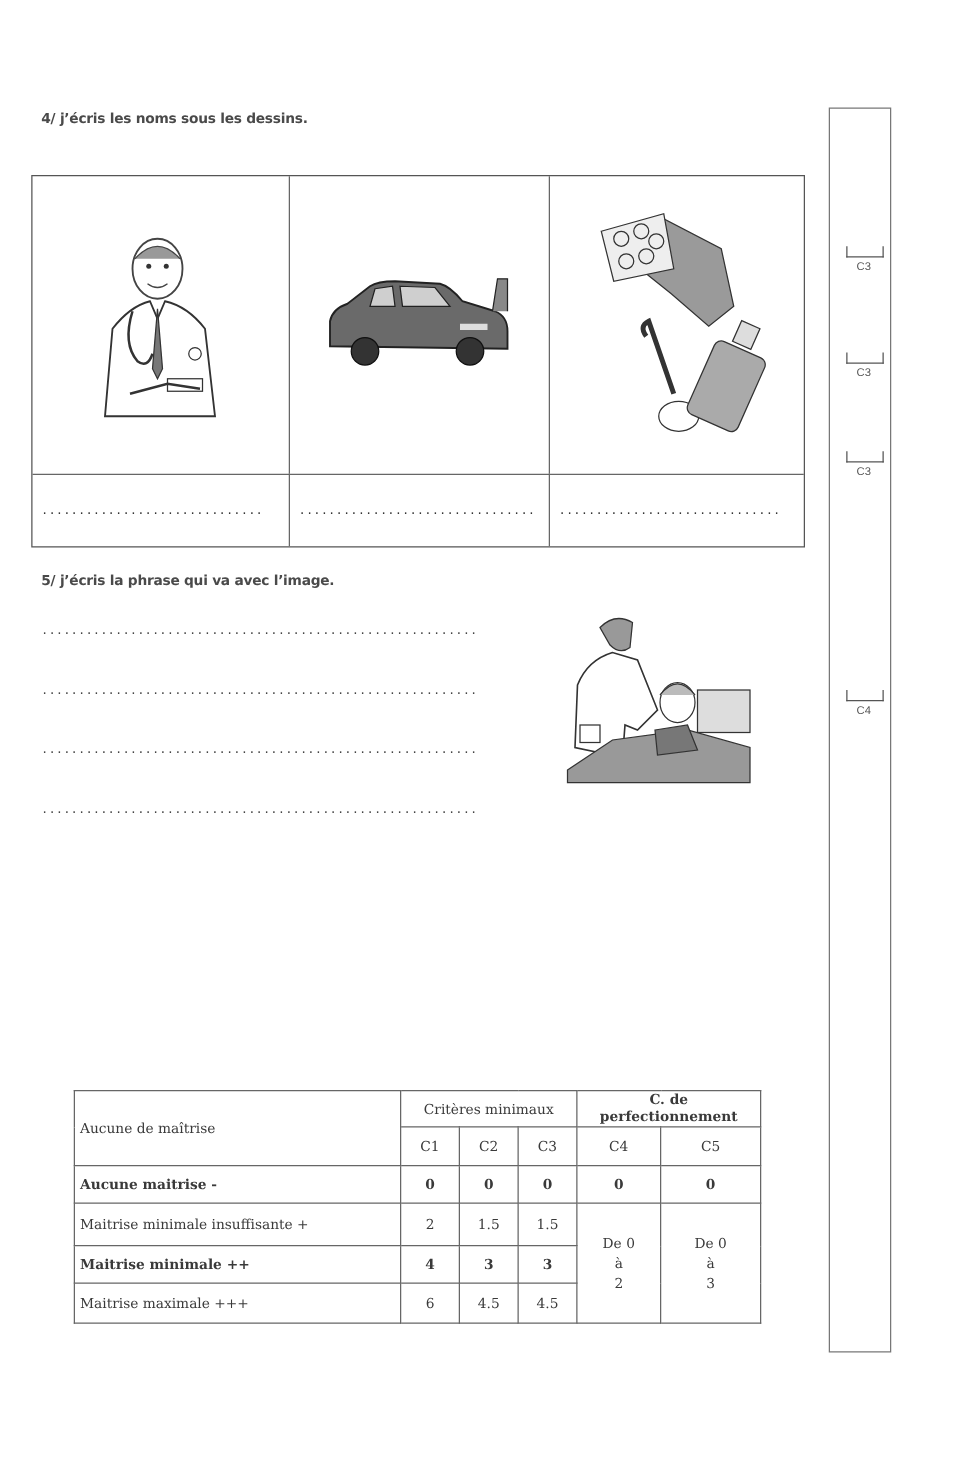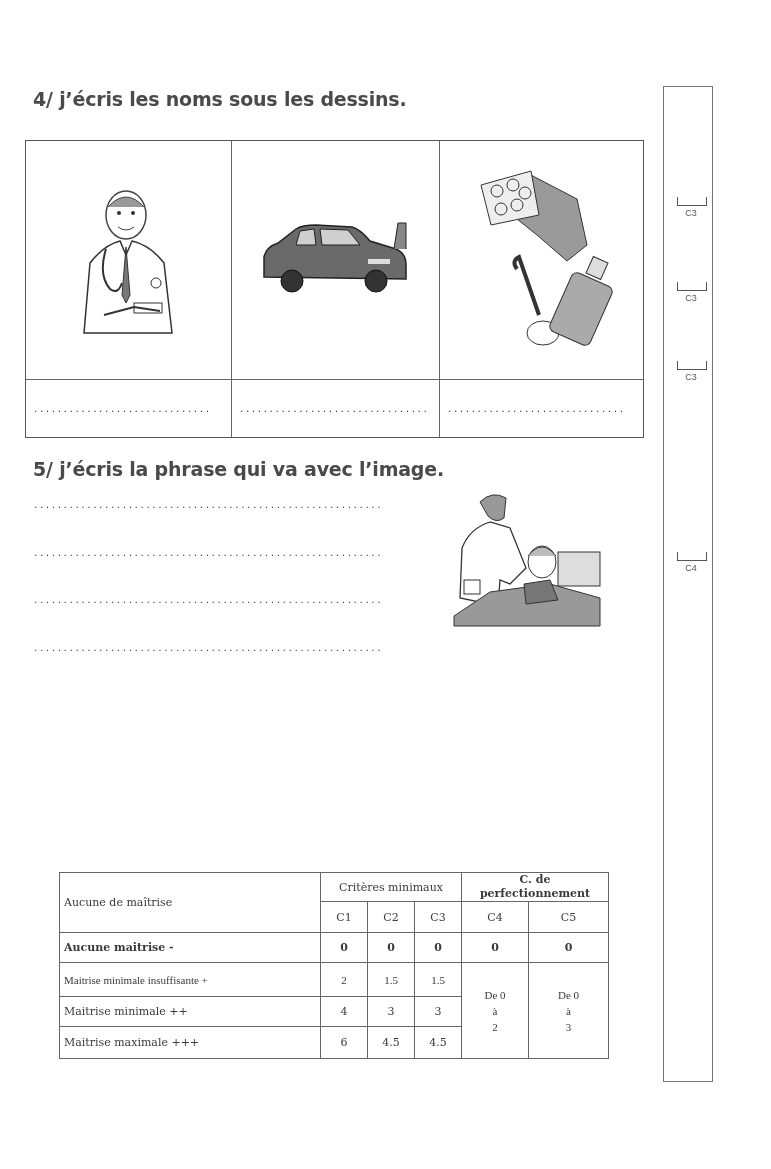--- a/index.html
+++ b/index.html
@@ -1,21 +1,21 @@
 <!DOCTYPE html>
 <html><head>
 <meta charset="utf-8">
 <style>
   html, body { margin: 0; padding: 0; }
   body {
     width: 771px; height: 1169px; background: #ffffff; position: relative;
     font-family: "Liberation Sans", sans-serif; color: #3a3a3a; overflow: hidden;
   }
   .abs { position: absolute; }
-  .heading { font-family: "DejaVu Sans", sans-serif; font-size: 19px; font-weight: bold; color: #4a4a4a; letter-spacing: -0.2px; }
+  .heading { font-family: "DejaVu Sans", sans-serif; font-size: 11px; font-weight: bold; color: #4a4a4a; letter-spacing: -0.2px; }
   .img-table { left: 25px; top: 140px; width: 619px; height: 298px; border: 1px solid #555; box-sizing: border-box; }
   .img-cell { position: absolute; top: 0; height: 238px; border-right: 1px solid #666; box-sizing: border-box; display: flex; align-items: center; justify-content: center; }
   .ans-cell { position: absolute; top: 238px; height: 58px; border-top: 1px solid #666; border-right: 1px solid #666; box-sizing: border-box; }
   .dots-short { position: absolute; left: 7px; top: 24px; font-size: 9px; color: #333; letter-spacing: 0.5px; font-family: "DejaVu Sans Mono", monospace; white-space: nowrap; overflow: hidden; }
   .dots-long { position: absolute; left: 33px; font-size: 9px; color: #444; letter-spacing: 0.5px; font-family: "DejaVu Sans Mono", monospace; white-space: nowrap; overflow: hidden; width: 348px; }
   .side { left: 663px; top: 86px; width: 50px; height: 996px; border: 1px solid #777; box-sizing: border-box; }
   .mark { position: absolute; left: 13px; width: 30px; }
   .mark .box { width: 28px; height: 8px; border-left: 1px solid #555; border-right: 1px solid #555; border-bottom: 1px solid #555; }
   .mark .lbl { font-size: 9px; color: #555; text-align: center; margin-top: 2px; margin-left: -2px; }
   table.grid { position: absolute; left: 59px; top: 872px; width: 550px; border-collapse: collapse; font-family: "DejaVu Serif", serif; font-size: 11px; color: #3a3a3a; }
@@ -143,37 +143,37 @@
     <td class="c">C5</td>
   </tr>
   <tr style="height:30px;font-weight:bold;">
     <td>Aucune maitrise -</td>
     <td class="c">0</td>
     <td class="c">0</td>
     <td class="c">0</td>
     <td class="c">0</td>
     <td class="c">0</td>
   </tr>
-  <tr style="height:34px;font-family:Liberation Serif, serif;">
+  <tr style="height:34px;">
     <td>Maitrise minimale insuffisante +</td>
     <td class="c">2</td>
     <td class="c">1.5</td>
     <td class="c">1.5</td>
     <td rowspan="3" class="c" style="line-height:16px;">
       <span>De 0</span><br>
       <span>à</span><br>
       <span>2</span>
     </td>
     <td rowspan="3" class="c" style="line-height:16px;">
       <span>De 0</span><br>
       <span>à</span><br>
       <span>3</span>
     </td>
   </tr>
-  <tr style="height:30px;">
+  <tr style="height:30px;font-weight:bold;">
     <td>Maitrise minimale ++</td>
     <td class="c">4</td>
     <td class="c">3</td>
     <td class="c">3</td>
   </tr>
   <tr style="height:32px;">
     <td>Maitrise maximale +++</td>
     <td class="c">6</td>
     <td class="c">4.5</td>
     <td class="c">4.5</td>

